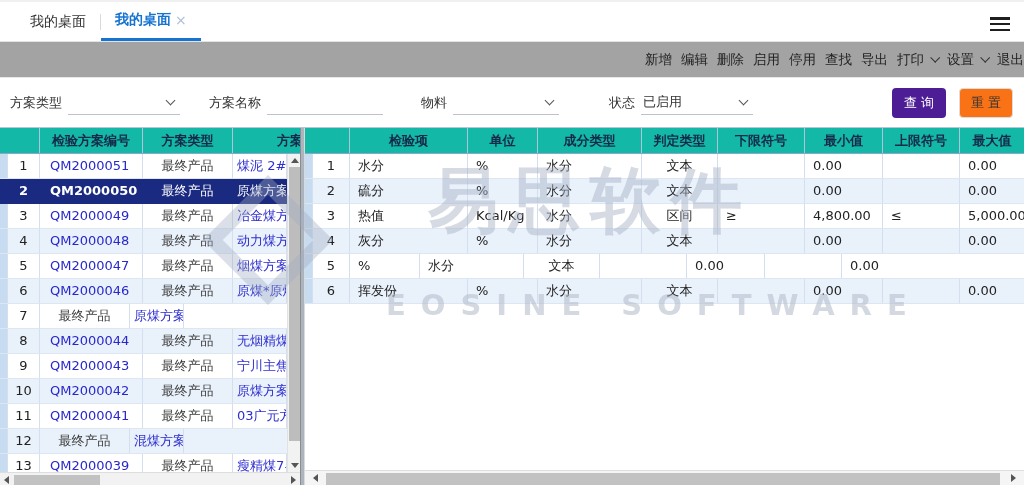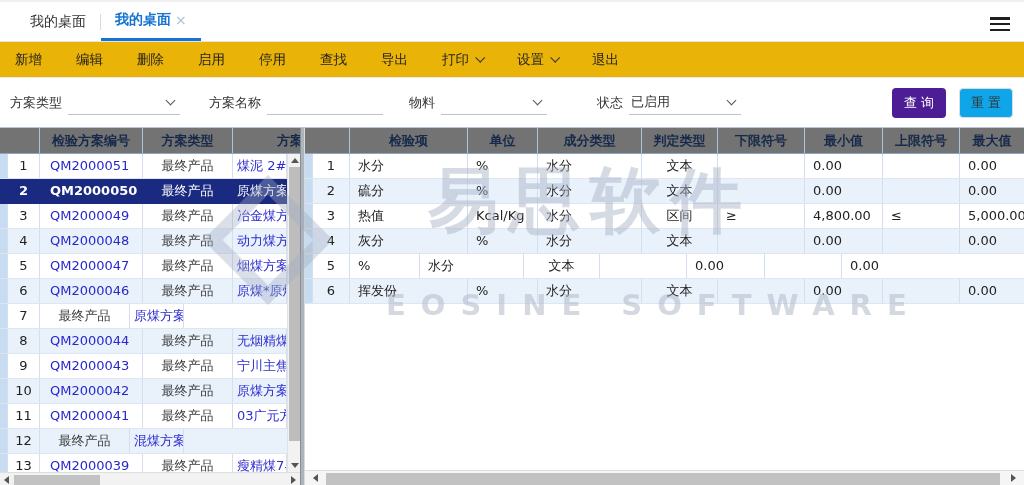--- a/index.html
+++ b/index.html
@@ -10,37 +10,37 @@
   
   .tabbar { position:absolute; left:0; top:0; width:1024px; height:42px; background:#fff; border-top:2px solid #f0f0f0; border-bottom:1px solid #e3e3e3; display:flex; align-items:stretch; padding-left:16px; }
   .tab { display:flex; align-items:center; padding:0 14px; font-size:14px; color:#333; cursor:pointer; }
   .tab.active { color:#1673d2; font-weight:bold; border-bottom:3px solid #1673d2; }
   .tab .close { color:#a9bed4; font-weight:normal; font-size:14px; margin-left:4px; }
   .tab-divider { width:1px; height:16px; background:#d9d9d9; align-self:center; }
   .menu-icon { position:absolute; right:14px; top:15px; width:20px; height:14px; display:flex; flex-direction:column; justify-content:space-between; cursor:pointer; }
   .menu-icon i { display:block; height:2.5px; background:#1f1f1f; }
 
   
-  .toolbar { position:absolute; left:0; top:42px; width:1024px; height:36px; background:#eab308; border-bottom:1px solid #e8e8e8; display:flex; align-items:center; padding-left:15px; gap:34px; }
+  .toolbar { position:absolute; left:0; top:42px; width:1024px; height:36px; background:#a3a3a3; border-bottom:1px solid #e8e8e8; display:flex; align-items:center; padding-left:15px; gap:9px;justify-content:flex-end; }
   .tb-item { font-size:13.5px; color:#1f1f1f; cursor:pointer; display:flex; align-items:center; white-space:nowrap; }
   .chev { display:inline-block; width:7px; height:7px; border-right:1.8px solid #333; border-bottom:1.8px solid #333; transform:rotate(45deg) translateY(-1px); margin-left:7px; margin-bottom:3px; }
 
   
   .filterbar { position:absolute; left:0; top:78px; width:1024px; height:49px; background:#fff; display:flex; align-items:center; }
   .f-label { color:#333; white-space:nowrap; }
   .field { border-bottom:1px solid #bfc3c9; height:24px; display:flex; align-items:center; justify-content:space-between; margin-left:6px; cursor:pointer; }
   .field .val { padding-left:2px; color:#333; }
   .fchev { display:inline-block; width:7px; height:7px; border-right:1.6px solid #555; border-bottom:1.6px solid #555; transform:rotate(45deg); margin-right:6px; margin-bottom:3px; }
   .btn { height:30px; width:54px; border-radius:4px; font-size:13px; cursor:pointer; font-family:inherit; }
   .btn-primary { background:#4c1d95; color:#fff; border:none; }
-  .btn-default { background:#0ea5e9; color:#333; border:1px solid #dcdcdc; margin-left:13px; margin-right:11px; }
+  .btn-default { background:#f97316; color:#333; border:1px solid #dcdcdc; margin-left:13px; margin-right:11px; }
 
   
   .gridwrap { position:absolute; left:0; top:127px; width:1024px; height:358px; border-top:1px solid #b9c6d8; background:#fff; }
-  .ghead { display:flex; height:26px; background:#737373; border-bottom:1px solid #8aa6c9; font-weight:bold; color:#16294a; }
+  .ghead { display:flex; height:26px; background:#14b8a6; border-bottom:1px solid #8aa6c9; font-weight:bold; color:#16294a; }
   .ghead span { display:block; height:100%; line-height:25px; text-align:center; border-right:1px solid #aec4dd; overflow:hidden; white-space:nowrap; }
   .grow { display:flex; height:25px; line-height:24px; background:#fff; border-bottom:1px solid #dde7f3; cursor:pointer; }
   .grow span { display:block; height:100%; border-right:1px solid #d3dfee; overflow:hidden; white-space:nowrap; }
   .rows-even .grow:nth-child(even) { background:#e9f1fb; }
 
   .lgrid { position:absolute; left:0; top:0; width:300px; height:358px; overflow:hidden; background:#fff; }
   .lrows { position:absolute; left:0; top:26px; width:287px; height:318px; overflow:hidden; }
   .c-ind  { width:8px; background:#c7dcf1; }
   .c-num  { width:32px; text-align:center; color:#222; }
   .c-code { width:103px; padding-left:10px; color:#2727cd; }
@@ -137,21 +137,21 @@
   <div class="filterbar">
     <span class="f-label" style="margin-left:10px">方案类型</span>
     <div class="field" style="width:112px">
         <span class="val"></span>
         <i class="fchev"></i>
       </div>
     <span class="f-label" style="margin-left:29px">方案名称</span>
     <div class="field" style="width:116px">
         <span class="val"></span>
       </div>
-    <span class="f-label" style="margin-left:26px">物料</span>
+    <span class="f-label" style="margin-left:38px">物料</span>
     <div class="field" style="width:106px">
         <span class="val"></span>
         <i class="fchev"></i>
       </div>
     <span class="f-label" style="margin-left:50px">状态</span>
     <div class="field" style="width:112px">
         <span class="val">已启用</span>
         <i class="fchev"></i>
       </div>
     <button class="btn btn-primary" style="margin-left:auto">查 询</button>

